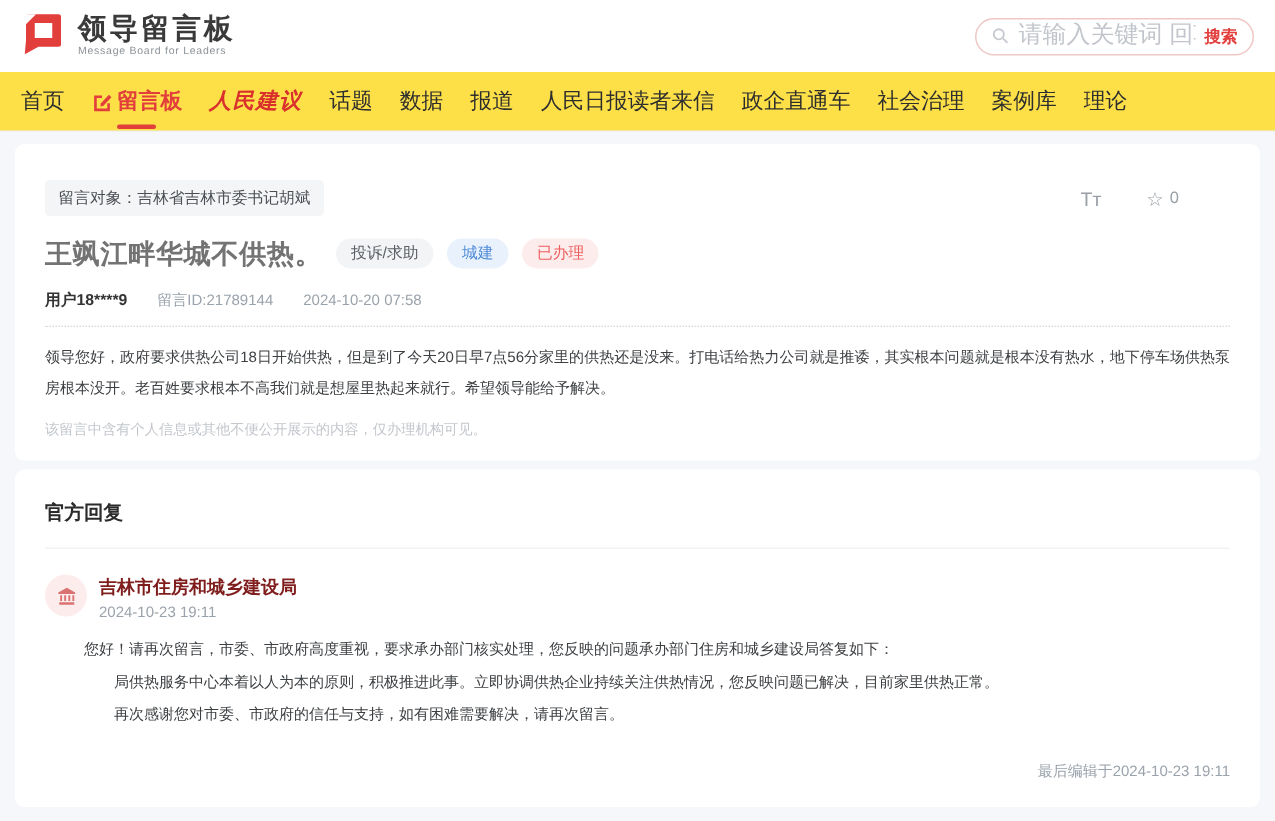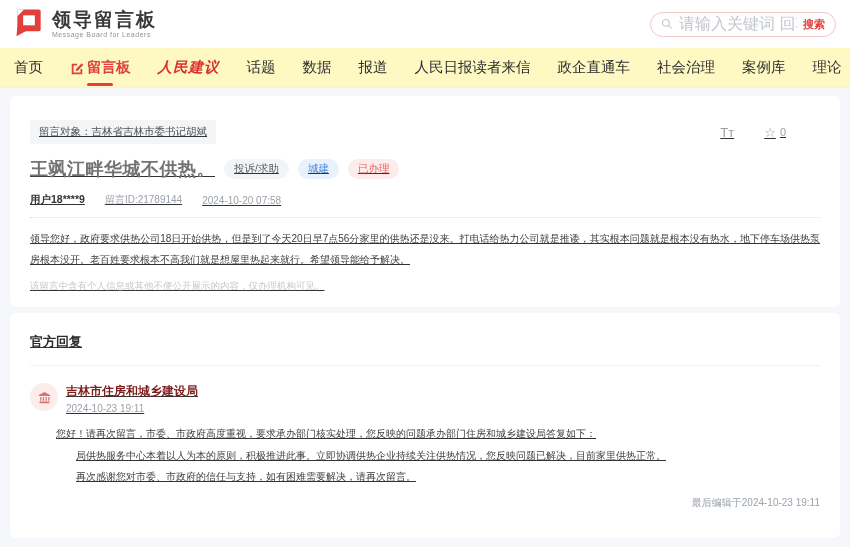--- a/index.html
+++ b/index.html
@@ -28,37 +28,37 @@
     font-family: Liberation Sans, sans-serif;
   }
   .search-box input::placeholder { color: #c2c6cc; }
   .search-btn {
     border: none; background: none; color: #e23e3c;
     font-size: 11px; font-weight: 700; cursor: pointer;
     font-family: "Liberation Sans", "DejaVu Sans", sans-serif;
   }
   
   .nav {
-    height: 40px; background: #fef9c3; border-bottom: 1px solid #eef0f3;
-    display: flex; align-items: center; padding: 0 14px; gap: 27px;
+    height: 40px; background: #fde047; border-bottom: 1px solid #eef0f3;
+    display: flex; align-items: center; padding: 0 14px; gap: 18px;
   }
   .nav a {
     font-size: 14.5px; color: #2e2e2e; text-decoration: none;
     position: relative; display: flex; align-items: center; gap: 3px;
     white-space: nowrap; cursor: pointer;
   }
   .nav a.active { color: #e23e3c; font-weight: 700; }
   .nav a.active::after {
     content: ""; position: absolute; left: 50%; transform: translateX(-50%);
     bottom: -9px; width: 26px; height: 3px; background: #e23e3c; border-radius: 2px;
   }
   .nav a.brand { color: #d9302e; font-weight: 700; font-style: italic; letter-spacing: 1px; }
   
   .main { padding: 8px 10px; display: flex; flex-direction: column; gap: 6px; }
-  .card { background: #fff; border-radius: 6px; padding: 0 20px; text-decoration: underline; }
+  .card { background: #fff; border-radius: 6px; padding: 0 20px; }
   .card-message { height: 211px; padding-top: 24px; }
   .card-reply { height: 225px; padding-top: 20px; position: relative; }
   
   .badge-row { display: flex; align-items: center; }
   .recipient-badge {
     background: #f4f5f6; color: #4b4f55; font-size: 10.5px;
     padding: 5px 9px; border-radius: 3px;
   }
   .controls { margin-left: auto; margin-right: 34px; display: flex; align-items: center; gap: 30px; color: #9aa0a6; }
   .font-size-ctrl { font-size: 13px; cursor: pointer; }
@@ -80,21 +80,21 @@
   .reply-divider { margin-top: 14px; border-top: 1px solid #f0f2f5; }
   .reply-item { margin-top: 17px; display: flex; gap: 8px; }
   .org-avatar {
     width: 28px; height: 28px; border-radius: 50%; background: #fdecec;
     display: flex; align-items: center; justify-content: center; flex: 0 0 28px;
   }
   .org-name { font-size: 12px; font-weight: 700; color: #7f1d1d; }
   .reply-date { font-size: 10px; color: #9aa2ab; margin-top: 3px; }
   .reply-body { margin-top: 9px; margin-left: 26px; font-size: 10px; line-height: 21.5px; color: #3d4043; }
   .reply-body p.indent { text-indent: 2em; }
-  .last-edited { position: absolute; right: 20px; bottom: 28px; font-size: 10px; color: #9aa2ab; }
+  .last-edited { position: absolute; right: 20px; bottom: 17px; font-size: 10px; color: #9aa2ab; }
   .accent-fill { fill: #e23e3c; }
 </style>
 </head>
 <body>
 
 <div class="header">
   <div class="logo">
     <span>
       <svg width="30" height="30" viewBox="0 0 36 36">
         <rect x="4" y="3" width="28" height="26" rx="2" class="accent-fill"></rect>

